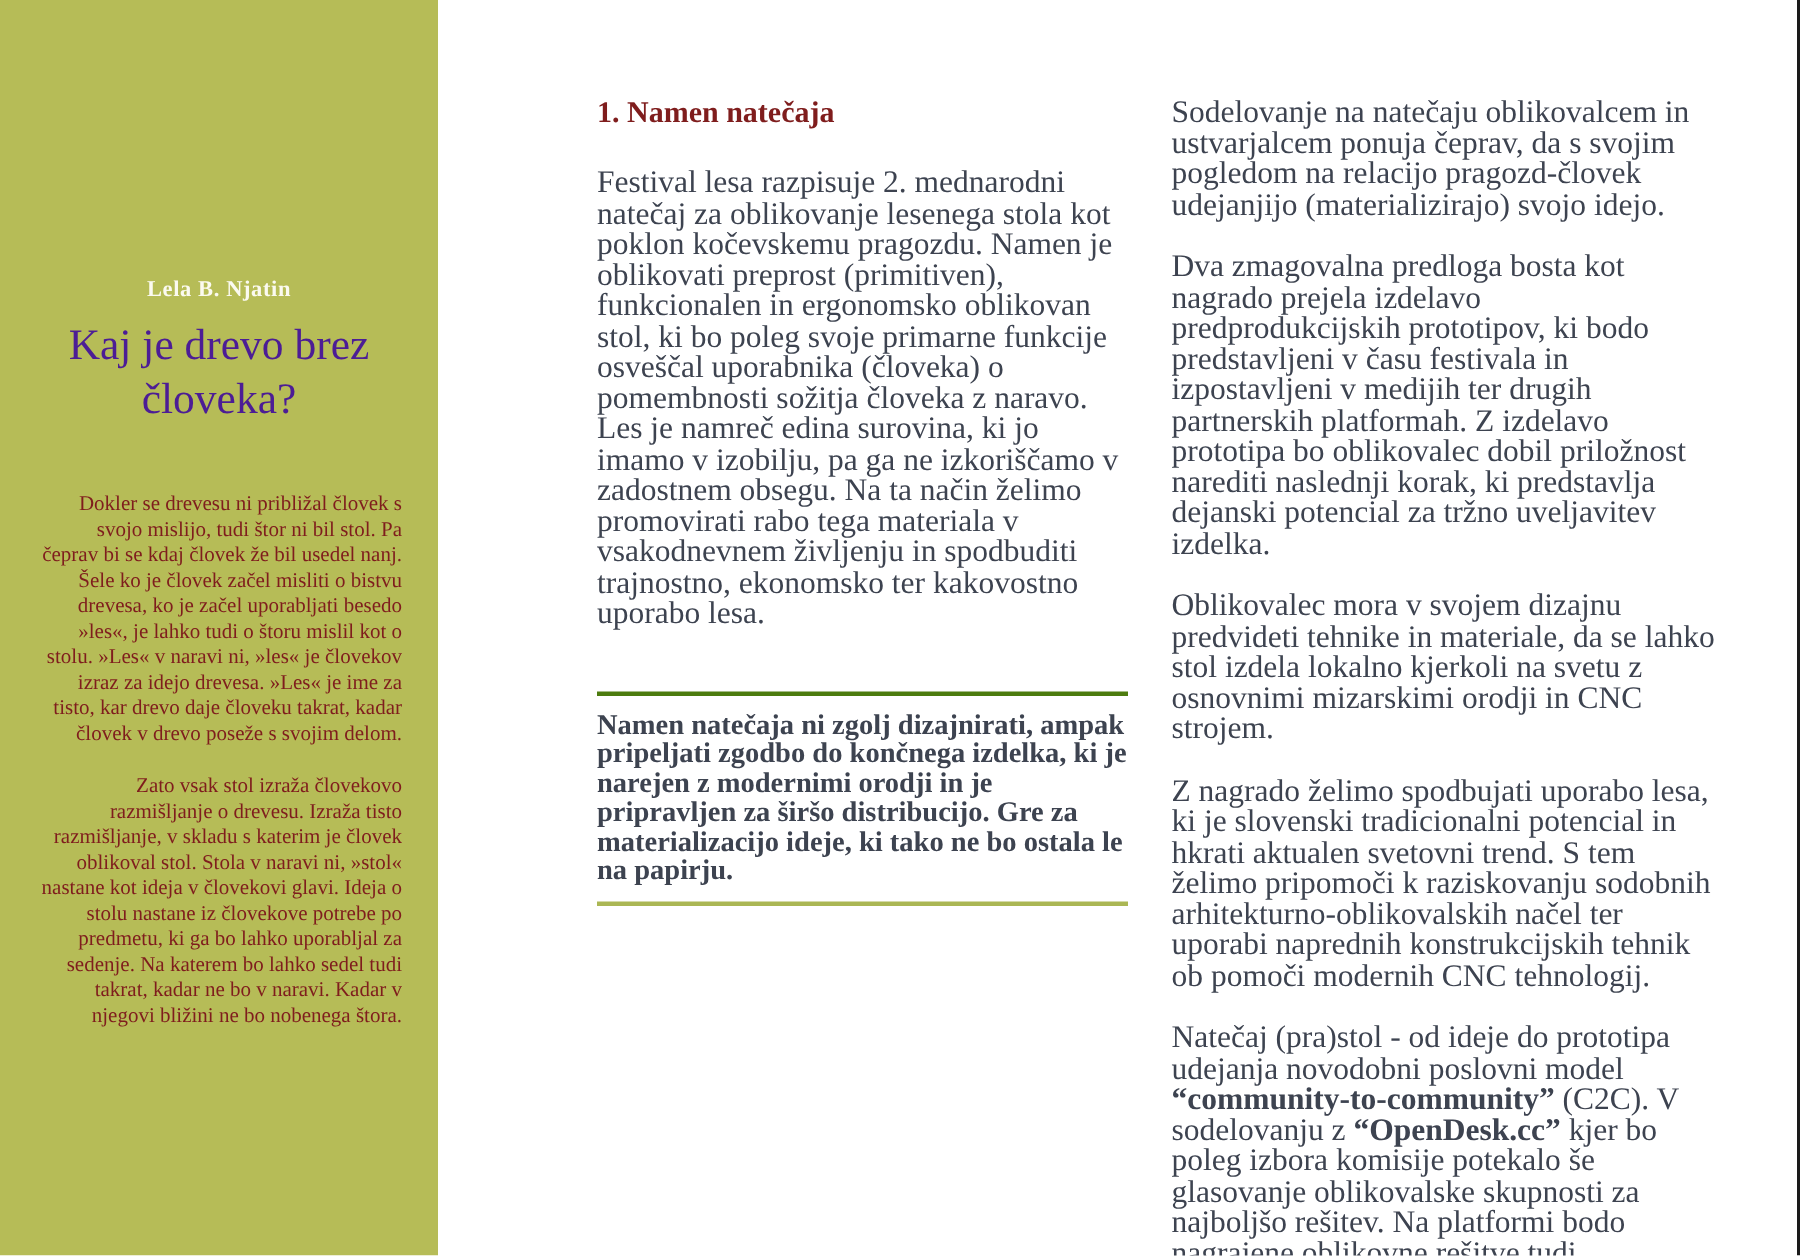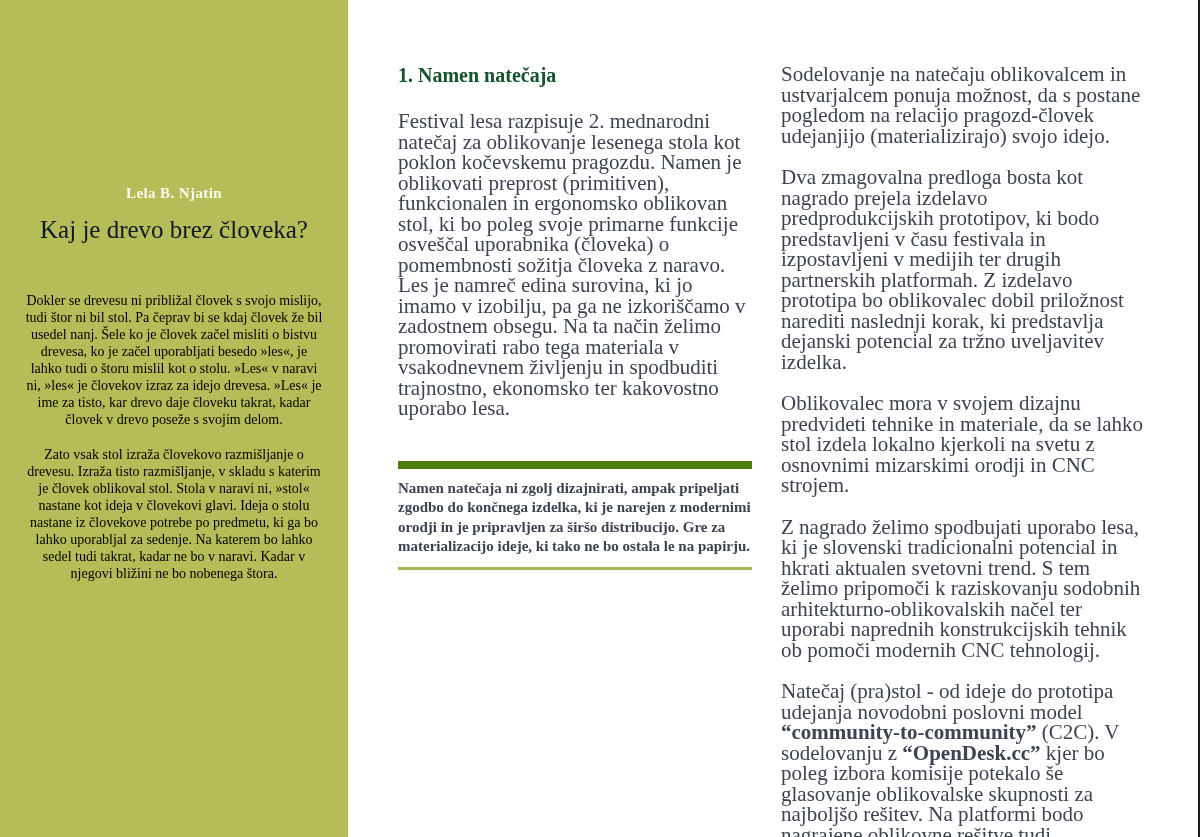--- a/index.html
+++ b/index.html
@@ -12,74 +12,75 @@
   .page {
     position: relative;
     width: 1200px; height: 837px;
     background: #ffffff;
   }
 
   
   .sidebar {
     position: absolute;
     left: 0; top: 0;
-    width: 348px; height: 837px;
+    width: 292px; height: 837px;
     background: #b6bc57;
     text-align: center;
     padding: 185px 24px 0 24px;
   }
   .sidebar .author {
     color: #fbfaf0;
     font-size: 15px;
     font-weight: bold;
     letter-spacing: 0.4px;
     margin-bottom: 10px;
   }
   .sidebar .title {
-    color: #0f172a;
-    font-size: 25px;
+    color: #4c1d95;
+    font-size: 29px;
     font-weight: normal;
     line-height: 36px;
     max-width: 280px;
     margin: 0 auto 44px auto;
   }
   .sidebar p.side-par {
-    color: #000000;
+    color: #7f1d1d;
     font-size: 14px;
     line-height: 17px;
     margin-bottom: 18px;
+    text-align: right;
   }
 
   
   .col {
     position: absolute;
     top: 64px;
     color: #3d4350;
   }
   .col1 { left: 398px; width: 354px; }
   .col2 { left: 781px; width: 364px; }
 
   .section-heading {
-    color: #14532d;
+    color: #7f1d1d;
     font-size: 20px;
     font-weight: bold;
     margin-bottom: 24px;
   }
   .col p.body-par {
     font-size: 21px;
     line-height: 20.5px;
     margin-bottom: 21px;
   }
   .callout {
-    border-top: 8px solid #4d7c0f;
+    border-top: 3px solid #4d7c0f;
     border-bottom: 3px solid #abb754;
     padding: 10px 0;
     margin: 42px 0 36px 0;
     font-weight: bold;
-    font-size: 15px;
+    font-size: 19px;
     line-height: 19.5px;
   }
   .emph {
     font-weight: bold;
   }
 
   
   .screen-edge {
     position: absolute;
     right: 0; top: 0; bottom: 0;
@@ -99,21 +100,21 @@
     <p class="side-par">Zato vsak stol izraža človekovo razmišljanje o drevesu. Izraža tisto razmišljanje, v skladu s katerim je človek oblikoval stol. Stola v naravi ni, »stol« nastane kot ideja v človekovi glavi. Ideja o stolu nastane iz človekove potrebe po predmetu, ki ga bo lahko uporabljal za sedenje. Na katerem bo lahko sedel tudi takrat, kadar ne bo v naravi. Kadar v njegovi bližini ne bo nobenega štora.</p>
   </aside>
 
   <section class="col col1">
     <h2 class="section-heading">1. Namen natečaja</h2>
     <p class="body-par">Festival lesa razpisuje 2. mednarodni natečaj za oblikovanje lesenega stola kot poklon kočevskemu pragozdu. Namen je oblikovati preprost (primitiven), funkcionalen in ergonomsko oblikovan stol, ki bo poleg svoje primarne funkcije osveščal uporabnika (človeka) o pomembnosti sožitja človeka z naravo. Les je namreč edina surovina, ki jo imamo v izobilju, pa ga ne izkoriščamo v zadostnem obsegu. Na ta način želimo promovirati rabo tega materiala v vsakodnevnem življenju in spodbuditi trajnostno, ekonomsko ter kakovostno uporabo lesa.</p>
     <div class="callout">Namen natečaja ni zgolj dizajnirati, ampak pripeljati zgodbo do končnega izdelka, ki je narejen z modernimi orodji in je pripravljen za širšo distribucijo. Gre za materializacijo ideje, ki tako ne bo ostala le na papirju.</div>
   </section>
 
   <section class="col col2">
-    <p class="body-par">Sodelovanje na natečaju oblikovalcem in ustvarjalcem ponuja možnost, da s postane pogledom na relacijo pragozd-človek udejanjijo (materializirajo) svojo idejo.</p>
+    <p class="body-par">Sodelovanje na natečaju oblikovalcem in ustvarjalcem ponuja čeprav, da s svojim pogledom na relacijo pragozd-človek udejanjijo (materializirajo) svojo idejo.</p>
     <p class="body-par">Dva zmagovalna predloga bosta kot nagrado prejela izdelavo predprodukcijskih prototipov, ki bodo predstavljeni v času festivala in izpostavljeni v medijih ter drugih partnerskih platformah. Z izdelavo prototipa bo oblikovalec dobil priložnost narediti naslednji korak, ki predstavlja dejanski potencial za tržno uveljavitev izdelka.</p>
     <p class="body-par">Oblikovalec mora v svojem dizajnu predvideti tehnike in materiale, da se lahko stol izdela lokalno kjerkoli na svetu z osnovnimi mizarskimi orodji in CNC strojem.</p>
     <p class="body-par">Z nagrado želimo spodbujati uporabo lesa, ki je slovenski tradicionalni potencial in hkrati aktualen svetovni trend. S tem želimo pripomoči k raziskovanju sodobnih arhitekturno-oblikovalskih načel ter uporabi naprednih konstrukcijskih tehnik ob pomoči modernih CNC tehnologij.</p>
     <p class="body-par"><span>Natečaj (pra)stol - od ideje do prototipa udejanja novodobni poslovni model </span><span class="emph">“community-to-community”</span><span> (C2C). V sodelovanju z </span><span class="emph">“OpenDesk.cc”</span><span> kjer bo poleg izbora komisije potekalo še glasovanje oblikovalske skupnosti za najboljšo rešitev. Na platformi bodo nagrajene oblikovne rešitve tudi predstavljene in izpostavljene.</span></p>
   </section>
 
   <div class="screen-edge"></div>
 </div>
 
 </body></html>

